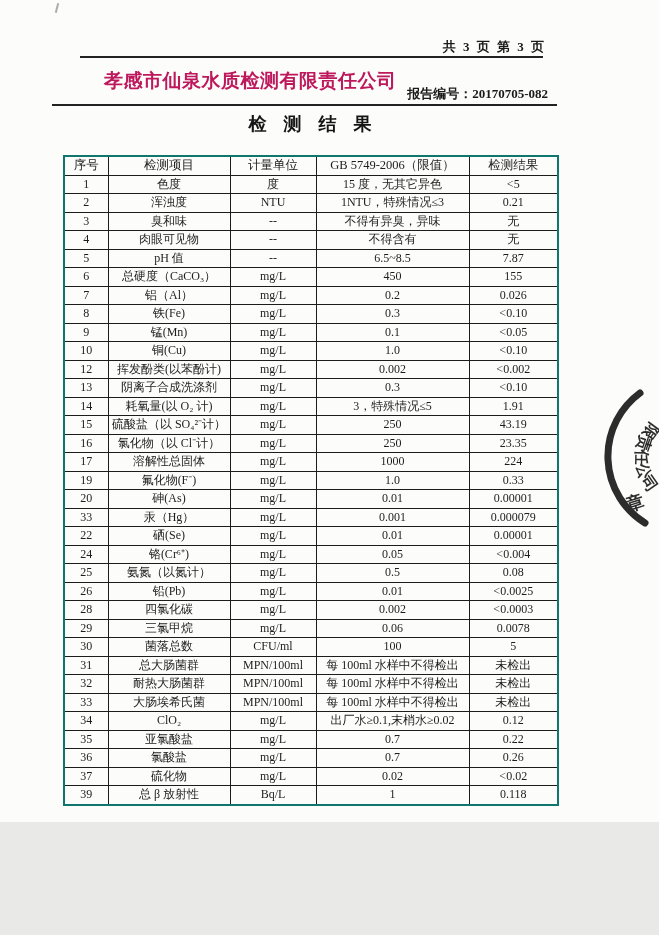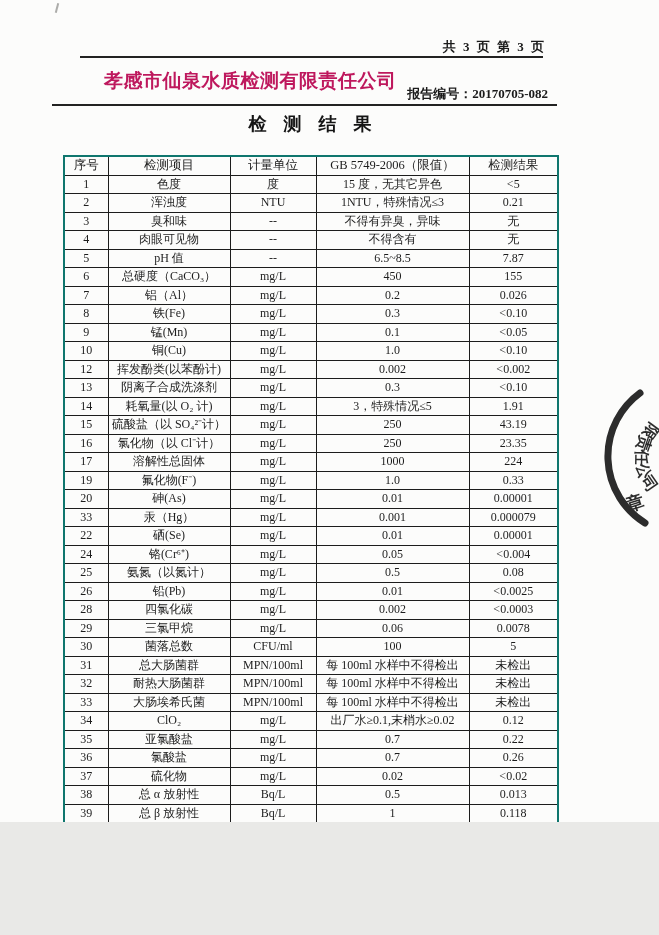--- a/index.html
+++ b/index.html
@@ -341,27 +341,20 @@
           <td>0.26</td>
         </tr>
         <tr>
           <td>37</td>
           <td>硫化物</td>
           <td>mg/L</td>
           <td>0.02</td>
           <td>&lt;0.02</td>
         </tr>
         <tr>
-          <td>38</td>
-          <td>总 α 放射性</td>
-          <td>Bq/L</td>
-          <td>0.5</td>
-          <td>0.013</td>
-        </tr>
-        <tr>
           <td>39</td>
           <td>总 β 放射性</td>
           <td>Bq/L</td>
           <td>1</td>
           <td>0.118</td>
         </tr>
       </tbody>
   </table>
 
   <div class="footer-note">以下空白</div>

